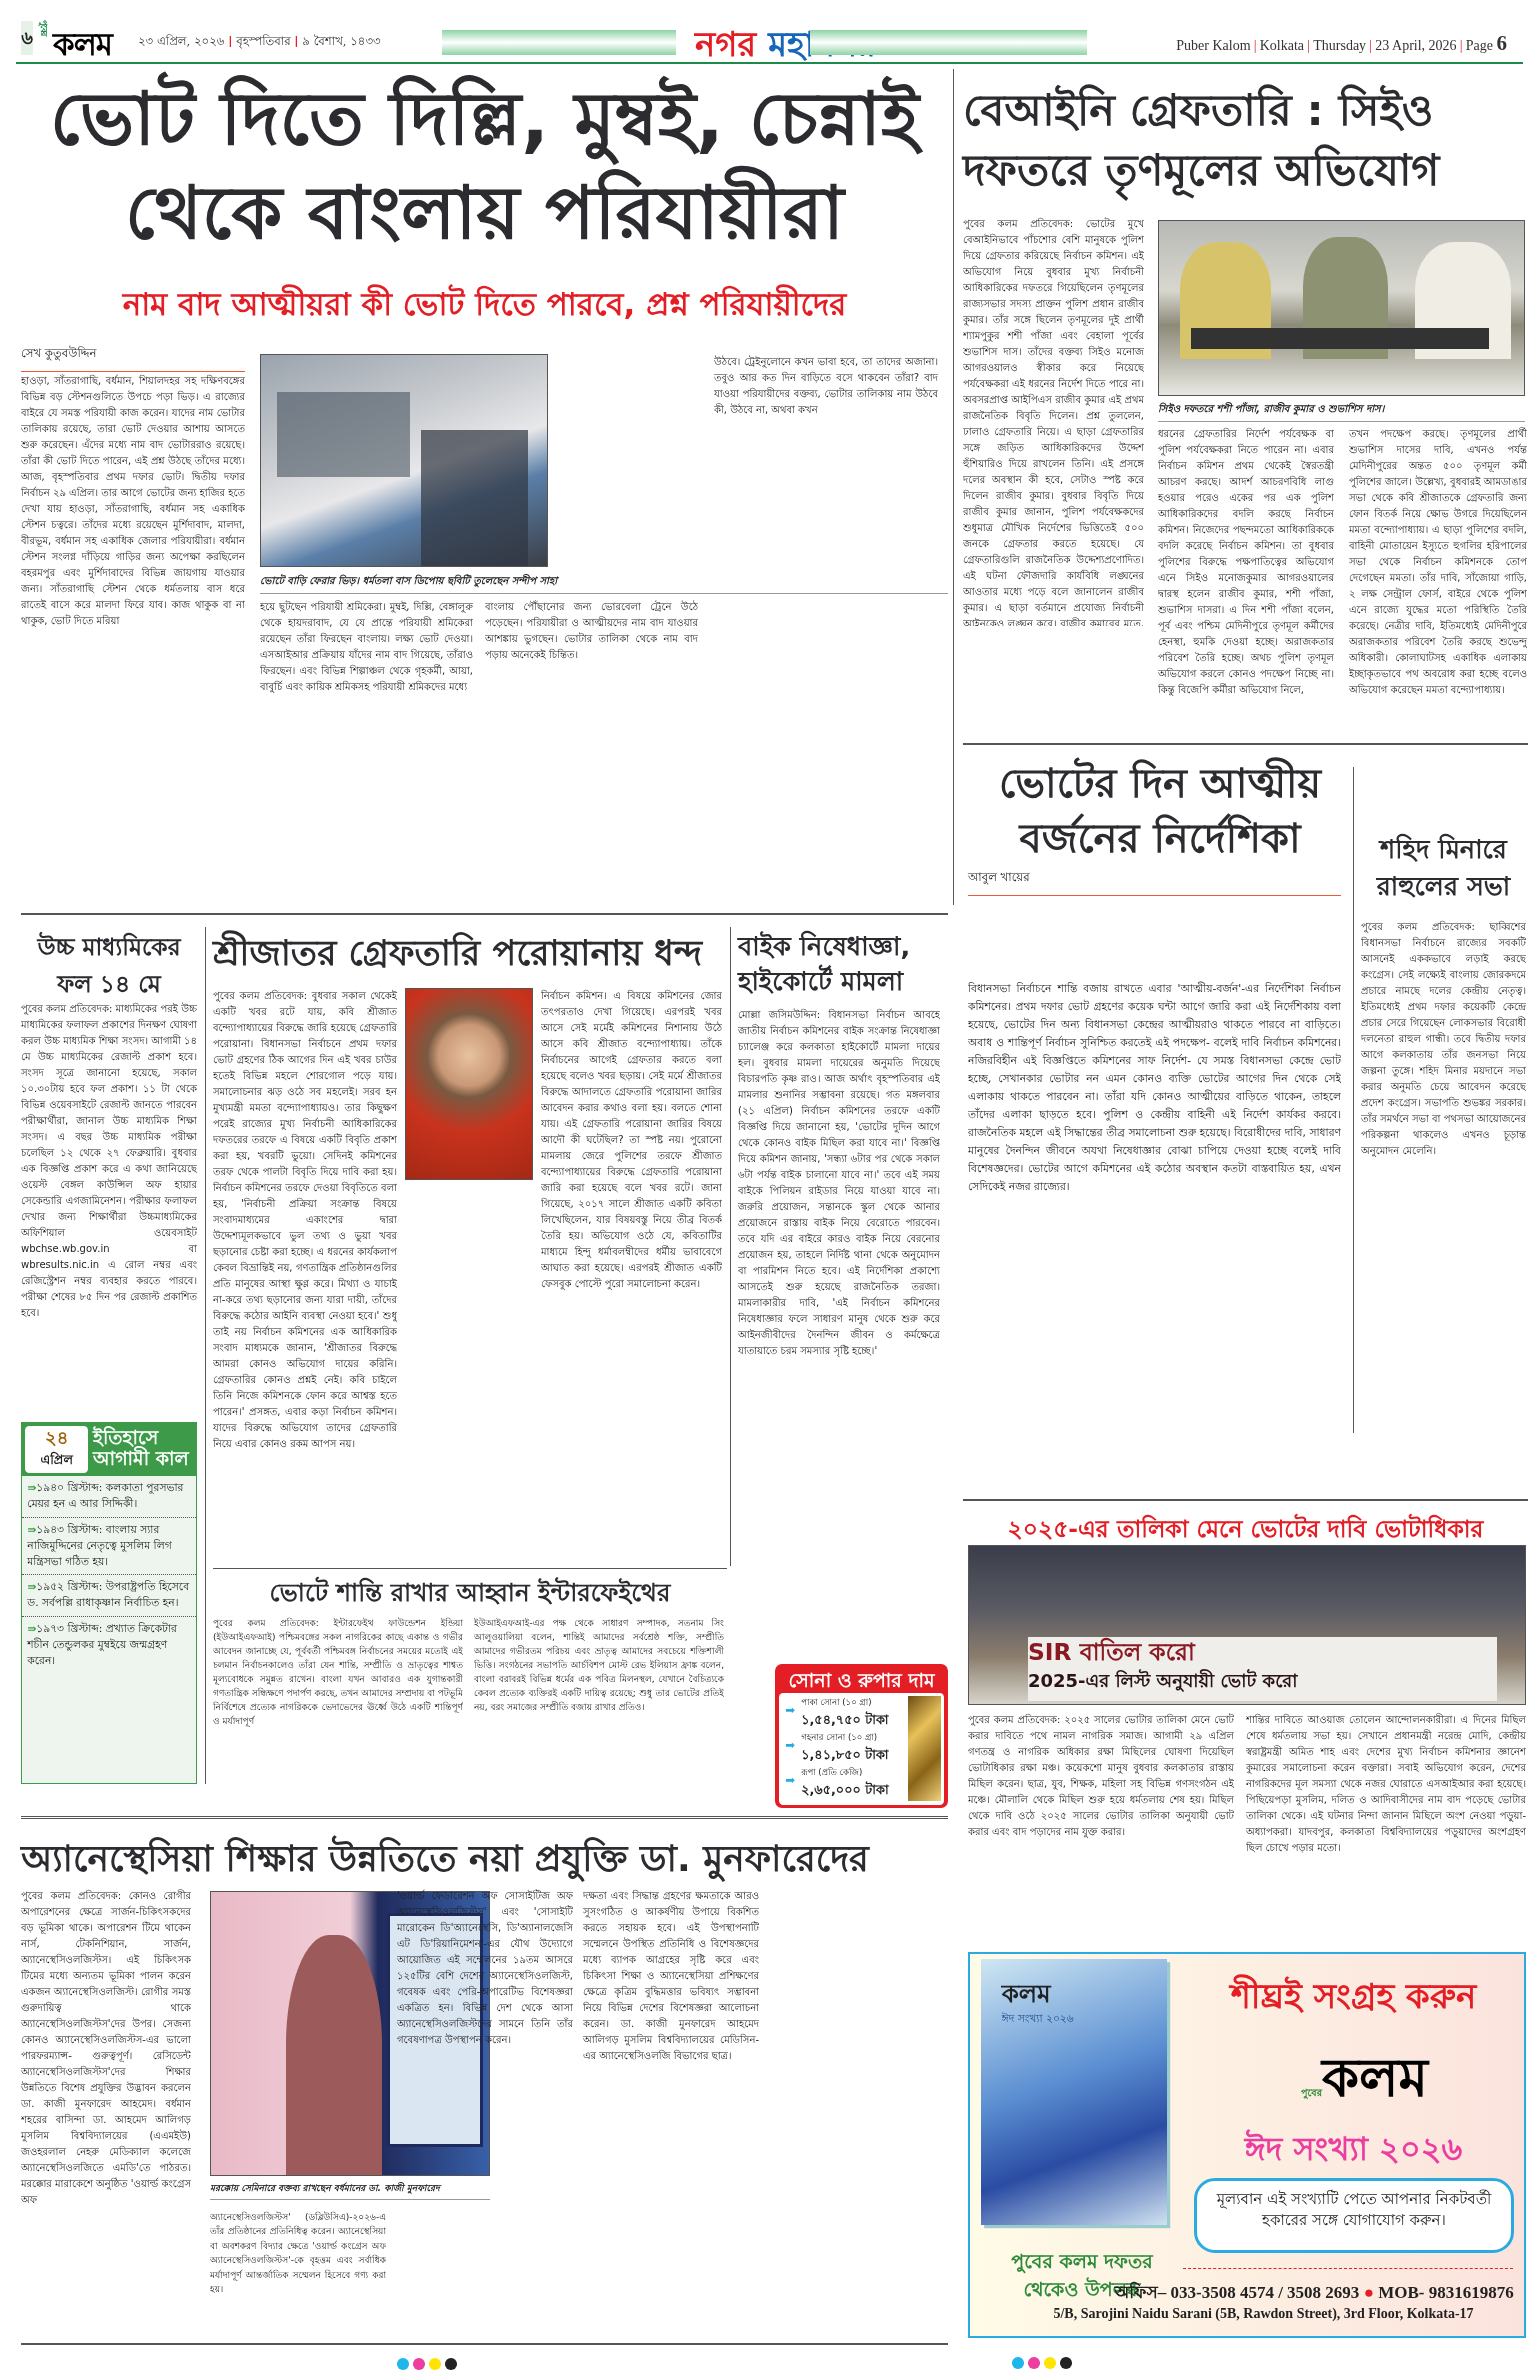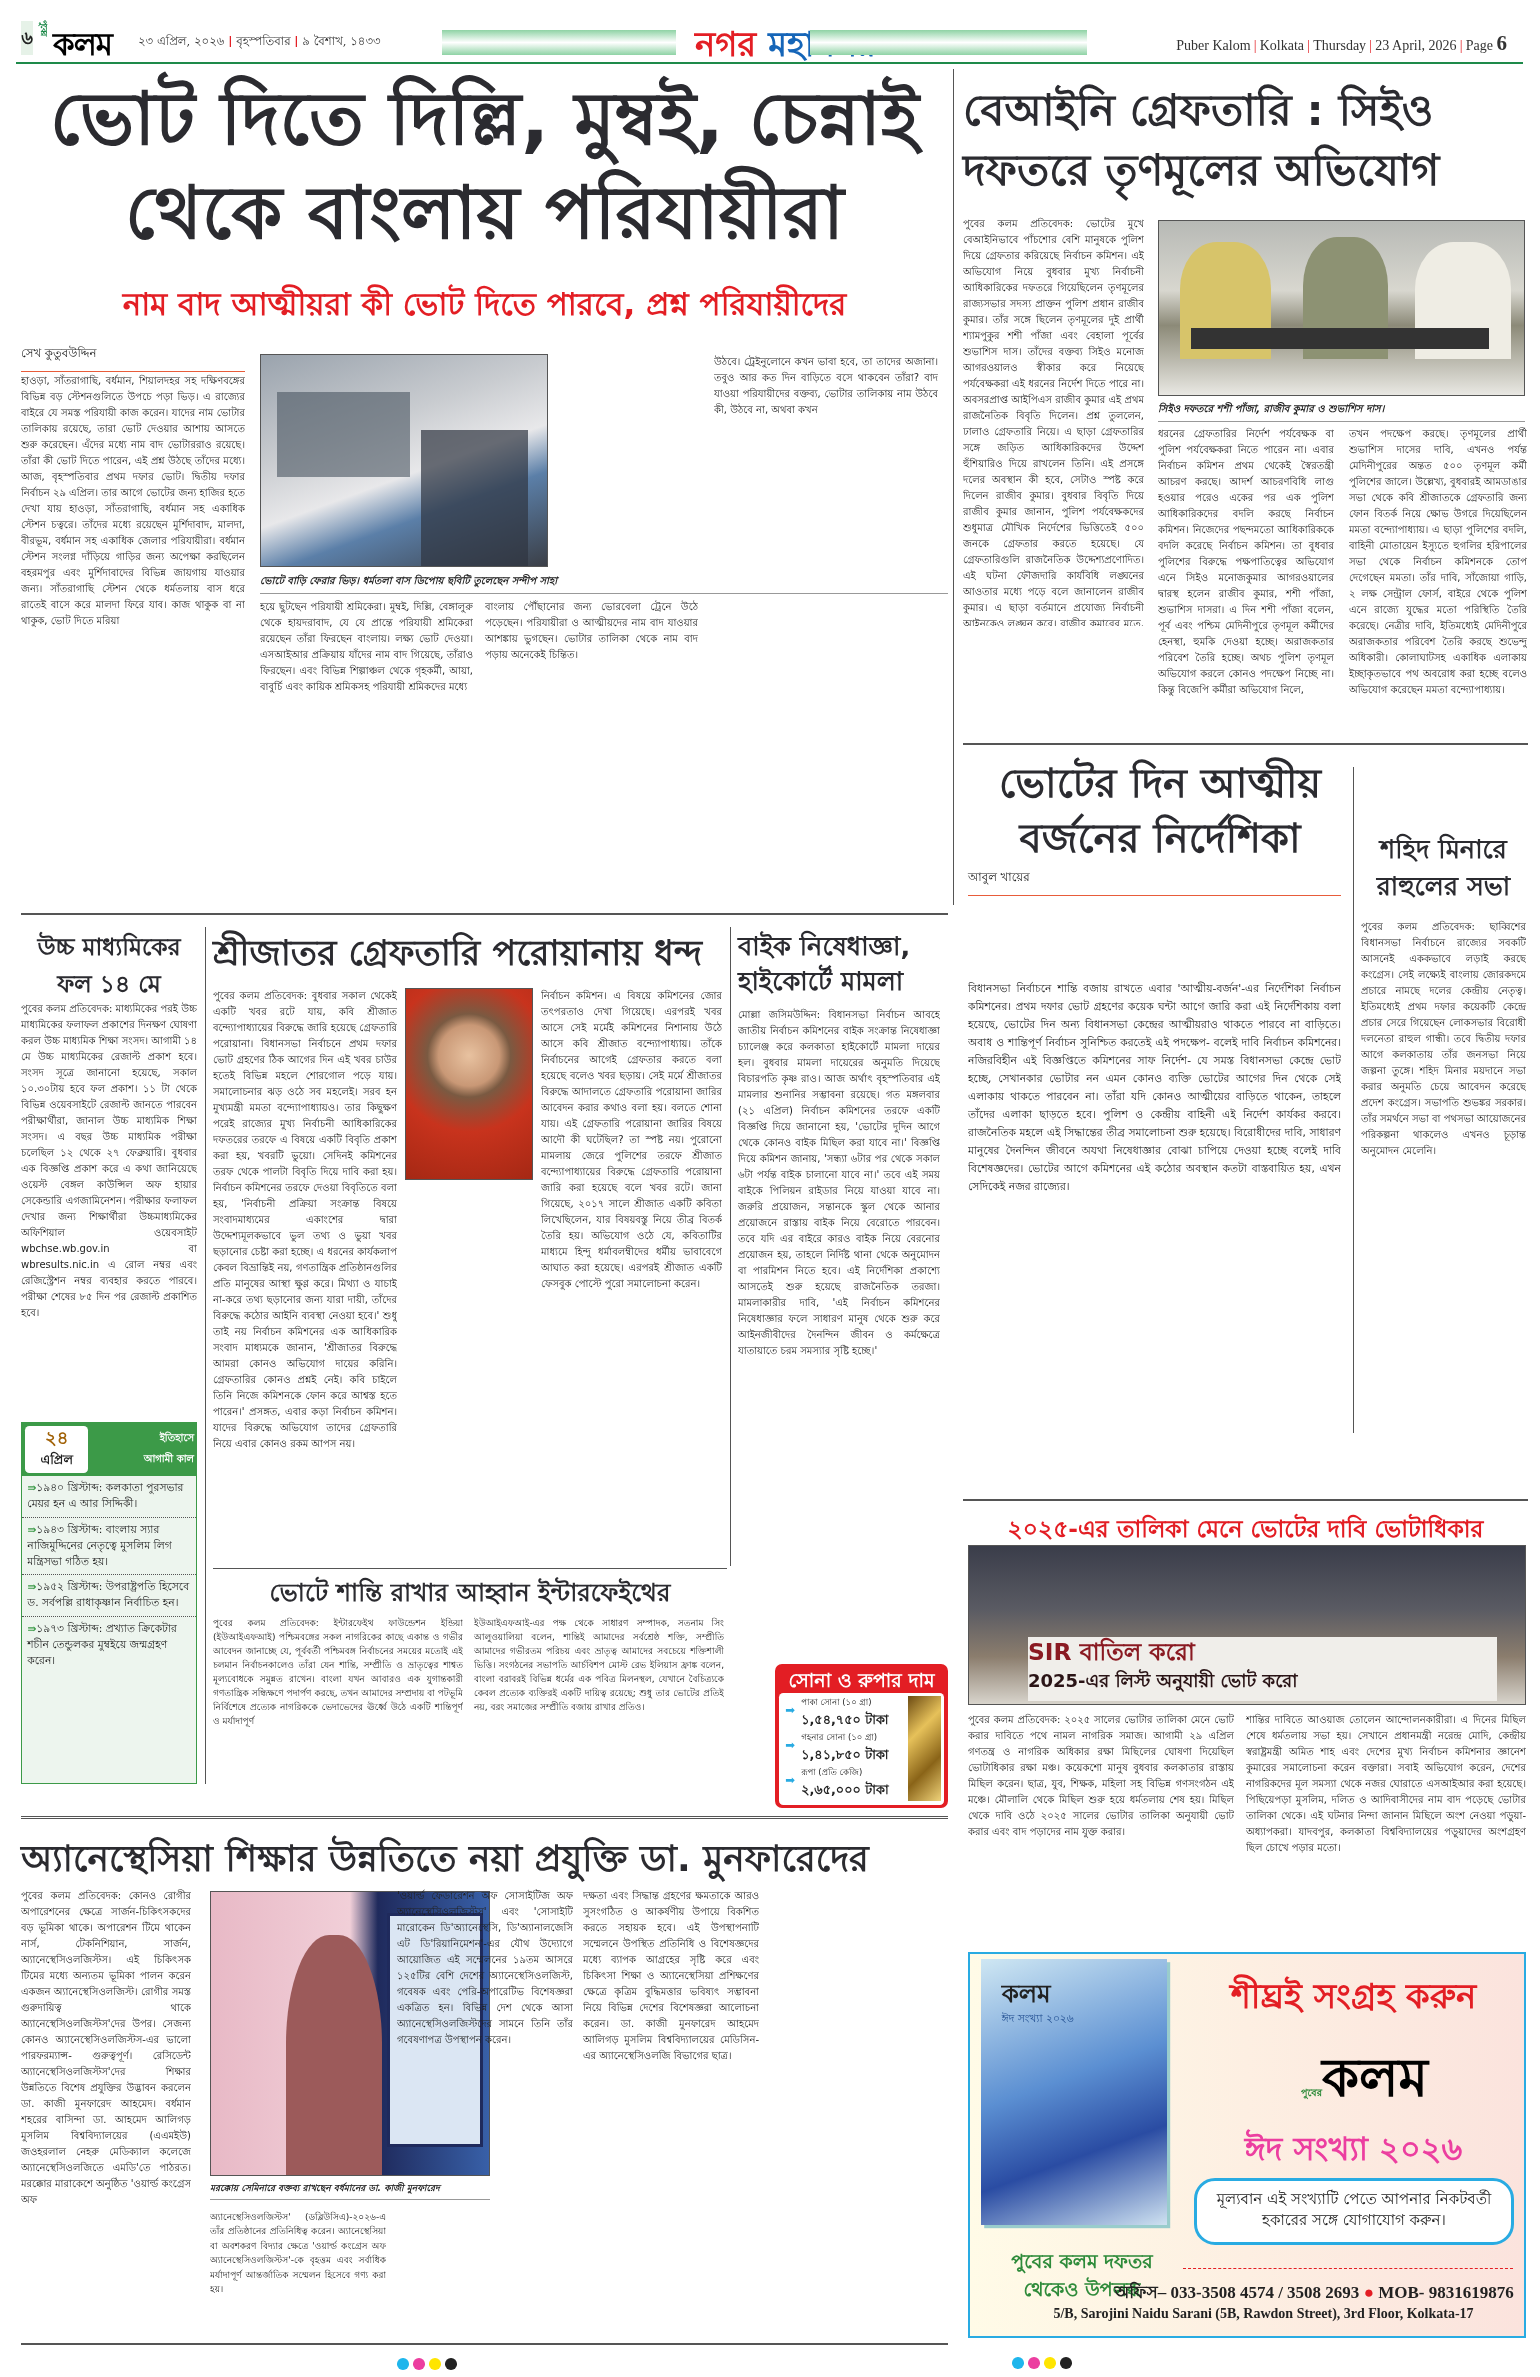--- a/index.html
+++ b/index.html
@@ -24,21 +24,21 @@
 .txt{font-size:10px;line-height:16px;text-align:justify;color:#222;font-family:"DejaVu Sans",sans-serif}
 .photo{background:#888;border:0.5px solid #555;overflow:hidden}
 .cap{font-size:10px;font-style:italic;font-weight:bold;font-family:"DejaVu Sans",sans-serif;border-bottom:1.1px solid #999;padding:3.2px 0}
 .rule{height:1.6px;background:#555}
 .vrule{width:1.1px;background:#555}
 .histbox{border:1.6px solid #3c9a48;background:#edf5ee}
 .histbox .top{background:#3c9a48;height:53px;position:relative}
 .histbox .date{position:absolute;left:3.2px;top:3.2px;width:63px;height:47px;background:#fff;border-radius:4.3px;text-align:center;font-family:"DejaVu Sans",sans-serif}
 .histbox .date .d{color:#a16207;font-size:18px;font-weight:bold;line-height:23.4px}
 .histbox .date .m{font-size:12.8px;font-weight:bold}
-.histbox .ttl{position:absolute;left:71px;top:4.3px;width:101px;color:#fff;text-align:right;font-size:10px;font-weight:bold;font-family:"DejaVu Sans",sans-serif;line-height:21px}
+.histbox .ttl{position:absolute;left:71px;top:4.3px;width:101px;color:#fff;text-align:left;font-size:19px;font-weight:bold;font-family:"DejaVu Sans",sans-serif;line-height:21px}
 .histbox .item{padding:4.3px 5.3px;font-size:10.7px;line-height:16px;font-family:"DejaVu Sans",sans-serif;border-bottom:1.1px dotted #555}
 .histbox .arr{color:#3c9a48;font-weight:bold}
 .gold{border:4.3px solid #e31e24;background:#e31e24;border-radius:7px}
 .gold .gt{color:#fff;text-align:center;font-size:19px;font-weight:bold;font-family:"DejaVu Sans",sans-serif;line-height:24.5px}
 .gold .gb{background:#fff;border-radius:4.3px;padding:3.2px;position:relative;height:112px}
 .gold .row{font-family:"DejaVu Sans",sans-serif;margin-left:19px;position:relative}
 .gold .row .l{font-size:8.5px}
 .gold .row .v{font-size:12.8px;font-weight:bold}
 .gold .row:before{content:"➡";position:absolute;left:-16px;top:7.5px;color:#29abe2;font-size:11.7px}
 .gold .img{position:absolute;right:3.2px;top:3.2px;width:33px;height:105px;background:linear-gradient(135deg,#6b4a12,#e6c15a,#8a6418,#f0d37a)}
@@ -174,21 +174,21 @@
 
 <div class="abs ad" style="left:968px;top:1952px;width:558px;height:386px">
   <div class="abs" style="left:10.7px;top:5.3px;width:186px;height:266px;background:linear-gradient(160deg,#cfe7f3 0%,#5b8fd2 45%,#2a4ca3 70%,#cfe2f1 100%);box-shadow:3.2px 3.2px 0 #9cc">
     <div style="position:absolute;left:21px;top:16px;font-size:24.5px;font-weight:900;font-family:'DejaVu Sans',sans-serif">কলম</div>
     <div style="position:absolute;left:21px;top:51px;font-size:10.7px;color:#1f4c8f;font-family:'DejaVu Sans',sans-serif">ঈদ সংখ্যা ২০২৬</div>
   </div>
   <div class="abs" style="left:16px;top:293px;width:192px;text-align:center;font-size:19px;font-weight:bold;color:#2e8b3a;font-family:'DejaVu Sans',sans-serif;line-height:28px"><span>পুবের কলম দফতর</span><br><span>থেকেও উপলব্ধ</span></div>
   <div class="abs" style="left:213px;top:16px;width:341px;text-align:center;font-size:34px;font-weight:900;color:#e31e24;font-family:'DejaVu Sans',sans-serif">শীঘ্রই সংগ্রহ করুন</div>
   <div class="abs" style="left:256px;top:83px;width:277px;text-align:center;font-size:53px;font-weight:900;color:#000;font-family:'DejaVu Sans',sans-serif"><small style="font-size:9.6px;color:#2e8b3a">পুবের</small><span>কলম</span></div>
   <div class="abs" style="left:213px;top:170px;width:341px;text-align:center;font-size:32px;font-weight:900;color:#ec3ea0;font-family:'DejaVu Sans',sans-serif">ঈদ সংখ্যা ২০২৬</div>
-  <div class="abs" style="left:224px;top:224px;width:320px;height:67px;background:#fff;border:3.2px solid #29abe2;border-radius:21px;text-align:center;font-size:15px;line-height:21px;padding:7.5px 16px;font-family:'DejaVu Sans',sans-serif">মূল্যবান এই সংখ্যাটি পেতে আপনার নিকটবর্তী হকারের সঙ্গে যোগাযোগ করুন।</div>
+  <div class="abs" style="left:224px;top:224px;width:320px;height:75px;background:#fff;border:3.2px solid #29abe2;border-radius:21px;text-align:center;font-size:15px;line-height:21px;padding:7.5px 16px;font-family:'DejaVu Sans',sans-serif">মূল্যবান এই সংখ্যাটি পেতে আপনার নিকটবর্তী হকারের সঙ্গে যোগাযোগ করুন।</div>
   <div class="abs" style="left:213px;top:314px;width:330px;border-top:1.6px dashed #e31e24"></div>
   <div class="abs" style="left:10.7px;top:325px;width:533px;text-align:right;font-size:17px;font-weight:bold;font-family:'Liberation Serif',serif"><span>অফিস– 033-3508 4574 / 3508 2693</span> <span style="color:#e31e24">●</span> <span>MOB- 9831619876</span></div>
   <div class="abs" style="left:27px;top:352px;width:533px;text-align:center;font-size:14px;font-weight:bold;font-family:'Liberation Serif',serif">5/B, Sarojini Naidu Sarani (5B, Rawdon Street), 3rd Floor, Kolkata-17</div>
 </div>
 
 <div class="abs dots">
   <span style="background:#1fb6ec"></span><span style="background:#ec3ea0"></span><span style="background:#ffe500"></span><span style="background:#222"></span>
 </div>
 <div class="abs dots2" style="left:1012px;top:2357px">
   <span style="background:#1fb6ec"></span><span style="background:#ec3ea0"></span><span style="background:#ffe500"></span><span style="background:#222"></span>

